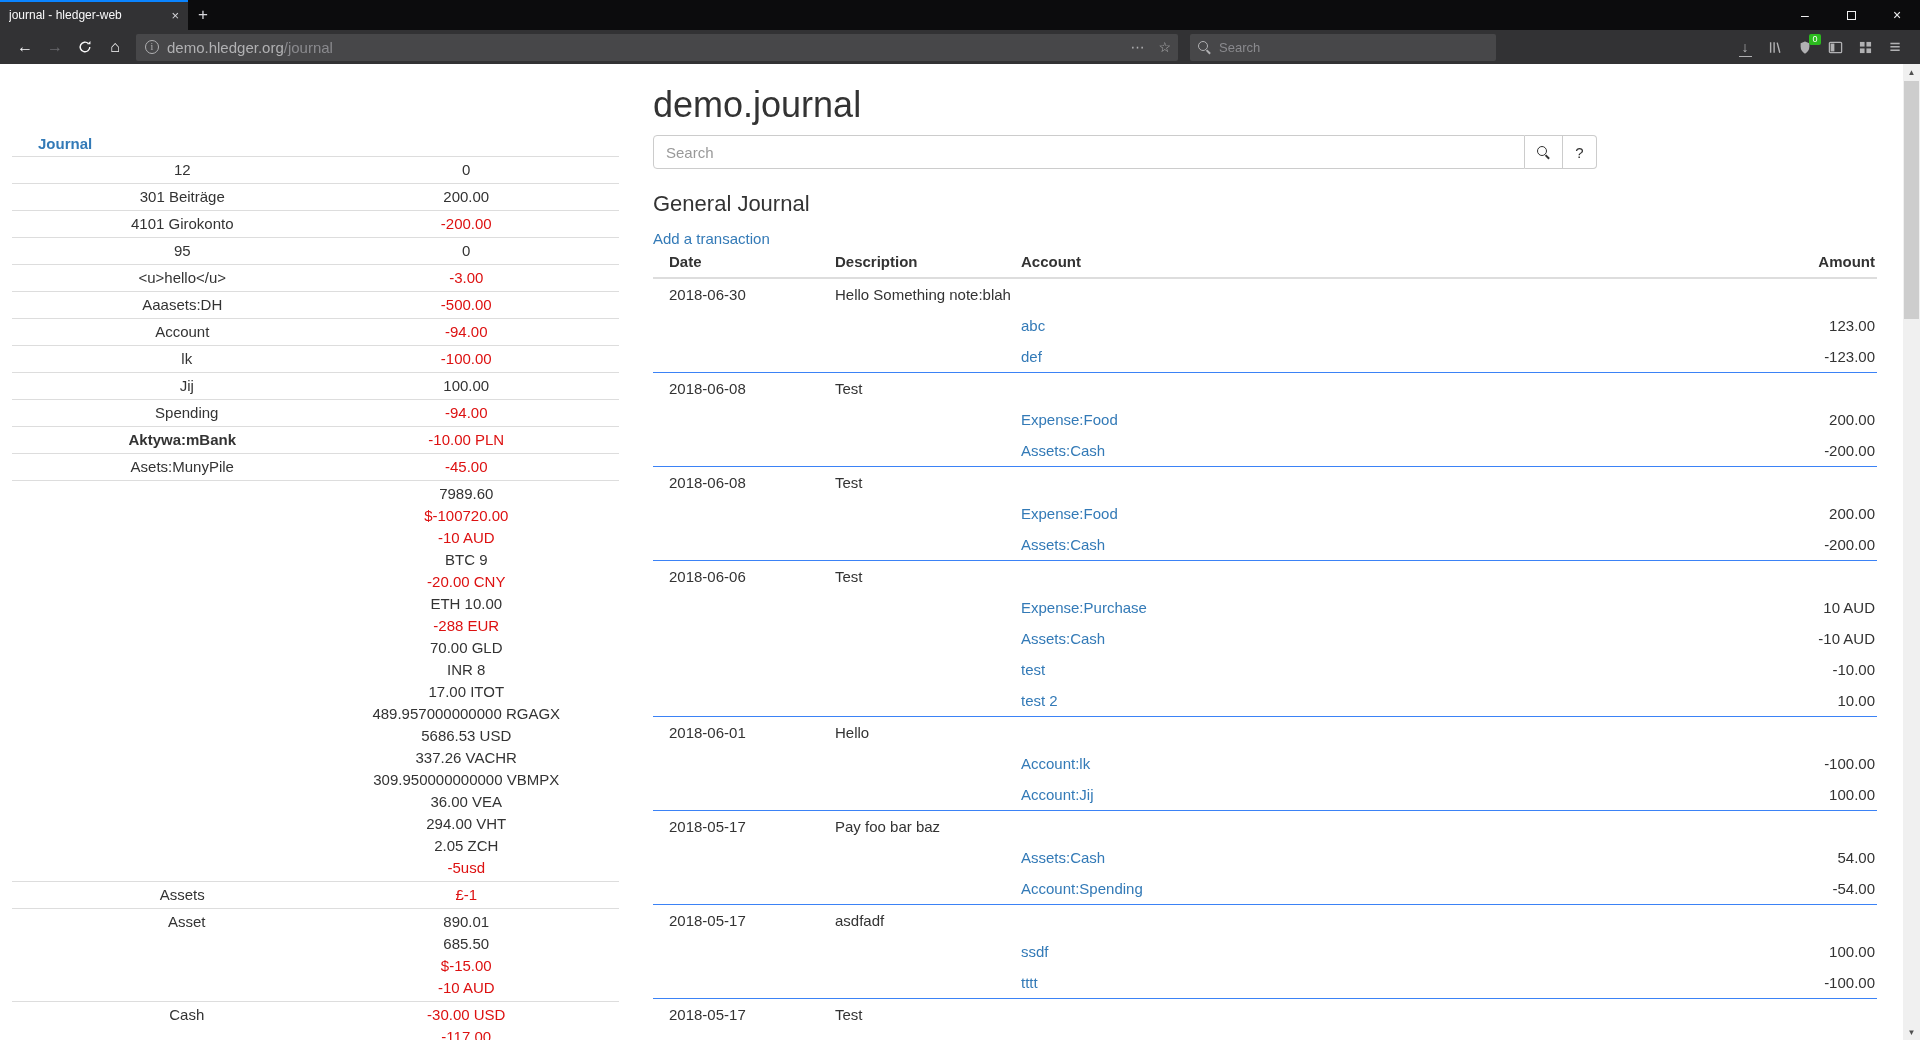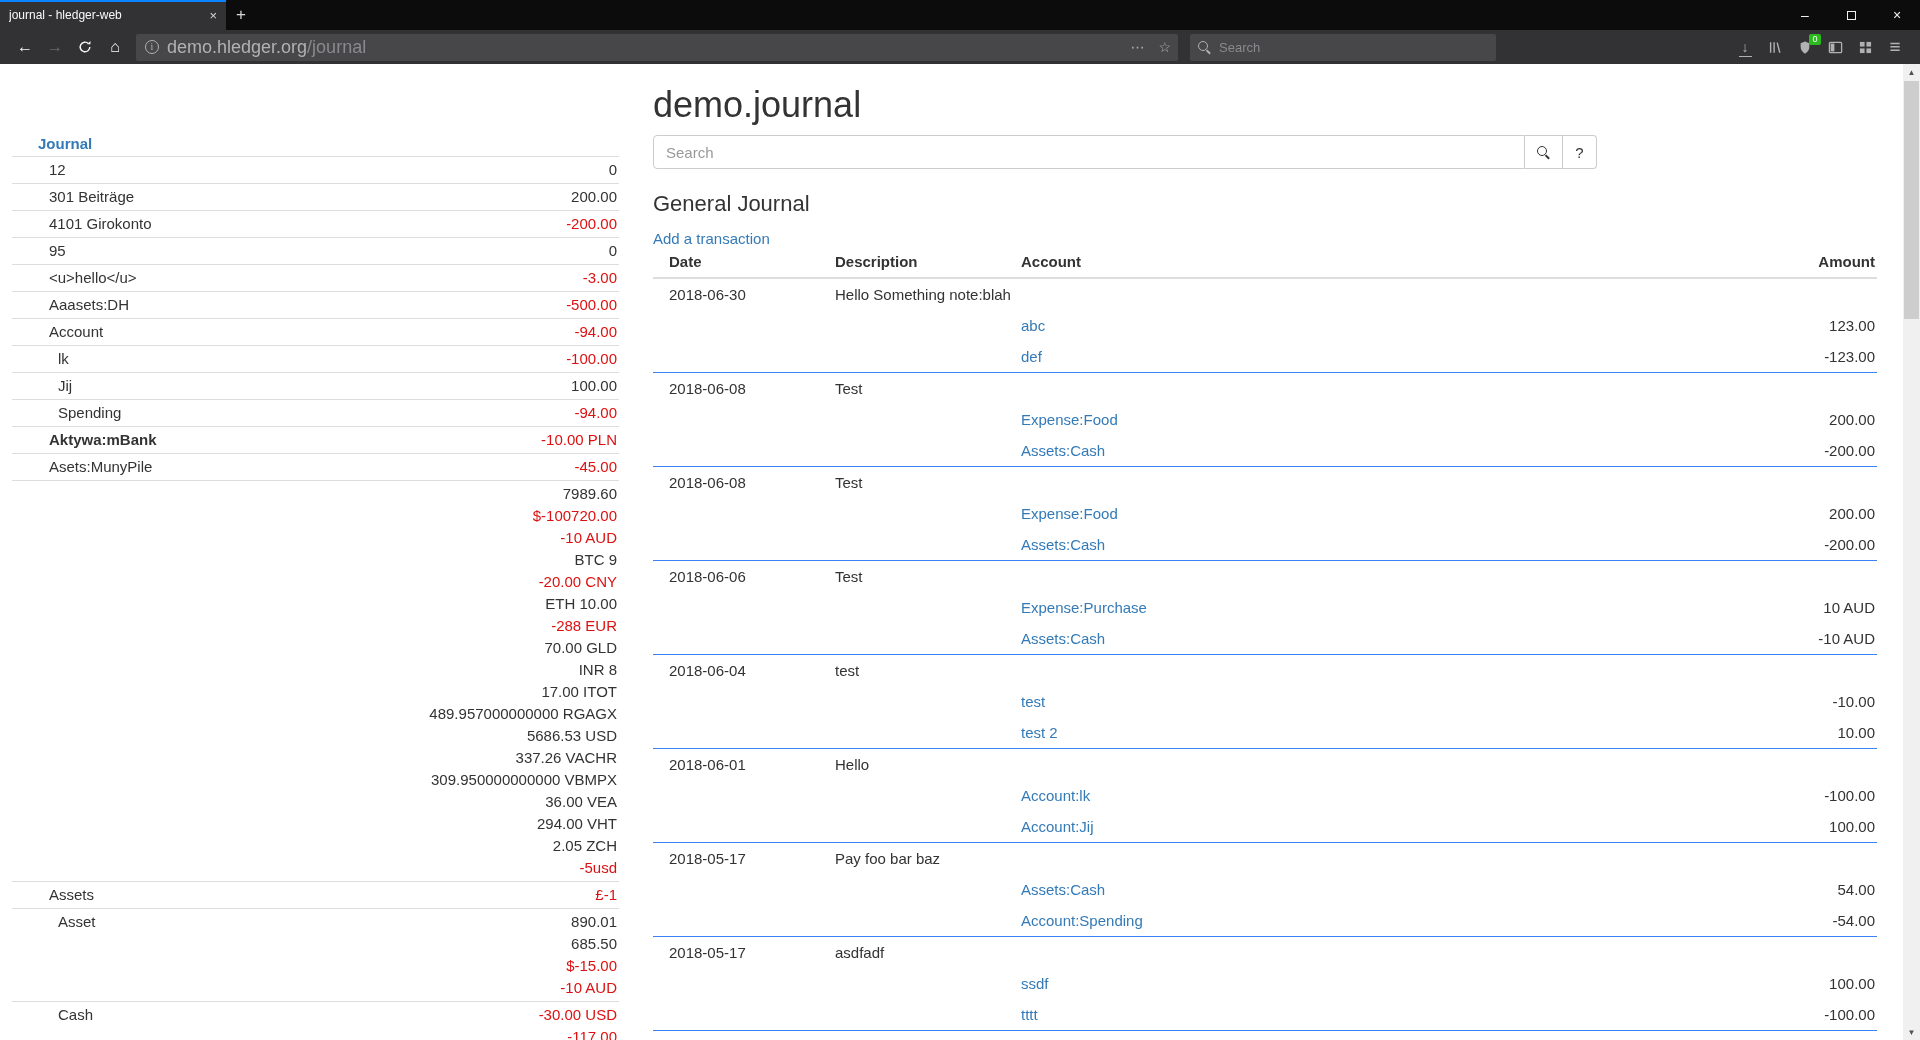--- a/index.html
+++ b/index.html
@@ -2,21 +2,21 @@
 <html style="--link: #337ab7; --negative: #dd1111; --tab_accent: #0a84ff;"><head>
 <meta charset="utf-8">
 <style>
   * { box-sizing: border-box; margin: 0; padding: 0; }
   html, body { width: 1920px; height: 1040px; overflow: hidden; background: #fff;
     font-family: "Liberation Sans", sans-serif; }
 
   
   .chrome { position: absolute; top: 0; left: 0; width: 1920px; }
   .tabbar { height: 30px; background: #0c0c0d; display: flex; align-items: stretch; }
-  .tab { width: 226px; background: #323234; color: #f9f9fa; font-size: 12px;
+  .tab { width: 188px; background: #323234; color: #f9f9fa; font-size: 12px;
     display: flex; align-items: center; padding: 0 9px; position: relative; }
   .tab::before { content: ""; position: absolute; top: 0; left: 0; right: 0; height: 2px;
     background: var(--tab_accent, #0a84ff); }
   .tab-title { flex: 1; white-space: nowrap; overflow: hidden; }
   .tab-close { margin-left: 8px; font-size: 13px; color: #d7d7db; }
   .newtab-btn { width: 30px; display: flex; align-items: center; justify-content: center;
     color: #d7d7db; font-size: 17px; }
   .win-controls { margin-left: auto; display: flex; }
   .win-btn { width: 46px; display: flex; align-items: center; justify-content: center;
     color: #f0f0f1; font-size: 14px; }
@@ -26,21 +26,21 @@
 
   .toolbar { height: 34px; background: #323234; display: flex; align-items: center; padding: 0 10px; }
   .nav-btn { width: 30px; height: 28px; display: flex; align-items: center; justify-content: center;
     color: #f9f9fa; font-size: 16px; border-radius: 2px; flex: 0 0 auto; }
   .nav-btn.disabled { color: #6a6a6e; }
   .urlbar { width: 1042px; height: 27px; margin-left: 6px; background: #474749; border-radius: 2px;
     display: flex; align-items: center; flex: 0 0 auto; }
   .info-badge { width: 14px; height: 14px; border: 1px solid #b1b1b3; border-radius: 50%;
     color: #b1b1b3; font-size: 10px; line-height: 12px; text-align: center; margin: 0 8px 0 9px;
     font-family: "Liberation Serif", serif; }
-  .url-text { flex: 1; font-size: 18px; color: #b1b1b3; white-space: nowrap; overflow: hidden; }
+  .url-text { flex: 1; font-size: 15px; color: #b1b1b3; white-space: nowrap; overflow: hidden; }
   .url-path { color: #8a8a8e; }
   .urlbar-action { color: #b1b1b3; font-size: 14px; padding: 0 7px; }
   .searchbar { width: 306px; height: 27px; margin-left: 12px; background: #474749; border-radius: 2px;
     display: flex; align-items: center; flex: 0 0 auto; }
   .mag { position: relative; width: 13px; height: 13px; flex: 0 0 auto; }
   .mag::before { content: ""; position: absolute; left: 0; top: 0; width: 8px; height: 8px;
     border: 1.5px solid #b1b1b3; border-radius: 50%; }
   .mag::after { content: ""; position: absolute; width: 5px; height: 1.5px; background: #b1b1b3;
     transform: rotate(45deg); left: 8px; top: 10px; }
   .searchbar .mag { margin: 0 8px; }
@@ -57,21 +57,21 @@
 
   
   .page { position: absolute; top: 64px; left: 0; width: 1920px; height: 976px;
     background: #fff; color: #333; overflow: hidden; }
 
   
   .sidebar { position: absolute; left: 12px; top: 68px; width: 607px; }
   .sidebar table { width: 100%; border-collapse: collapse; table-layout: fixed; font-size: 15px; }
   .sidebar th { text-align: left; padding: 3px 2px 4px 26px; }
   .journal-title { color: var(--link, #337ab7); font-weight: bold; font-size: 15px; text-decoration: none; }
-  .acct-row td { border-top: 1px solid #ddd; padding: 2px 0; vertical-align: top; line-height: 22px; }
+  .acct-row td { border-top: 1px solid #ddd; padding: 2px 0; vertical-align: top; line-height: 22px; text-align: center; }
   .acct-name { width: 330px; }
   .acct-link { color: #333; text-decoration: none; display: inline-block; }
   .acct-amounts { text-align: right; padding-right: 2px !important; }
 
   
   .main { position: absolute; left: 653px; top: 0; width: 1224px; }
   .main h1 { font-size: 36px; font-weight: 400; color: #333; margin: 21px 0 10px; line-height: 40px; }
   .searchform { display: flex; width: 944px; height: 34px; }
   .searchform input { flex: 1; border: 1px solid #ccc; border-radius: 4px 0 0 4px; padding: 6px 12px;
     font-size: 15px; color: #555; outline: none; font-family: "Liberation Sans", sans-serif; }
@@ -391,25 +391,20 @@
           <tr class="posting-row">
             <td colspan="2"></td>
             <td><a href="#" class="acct">Expense:Purchase</a></td>
             <td class="c-amt">10 AUD</td>
           </tr>
           <tr class="posting-row">
             <td colspan="2"></td>
             <td><a href="#" class="acct">Assets:Cash</a></td>
             <td class="c-amt neg">-10 AUD</td>
           </tr>
-          <tr class="txn-row">
-            <td class="c-date">2018-06-04</td>
-            <td colspan="2">test</td>
-            <td class="c-amt"></td>
-          </tr>
           <tr class="posting-row">
             <td colspan="2"></td>
             <td><a href="#" class="acct">test</a></td>
             <td class="c-amt neg">-10.00</td>
           </tr>
           <tr class="posting-row">
             <td colspan="2"></td>
             <td><a href="#" class="acct">test 2</a></td>
             <td class="c-amt">10.00</td>
           </tr>

